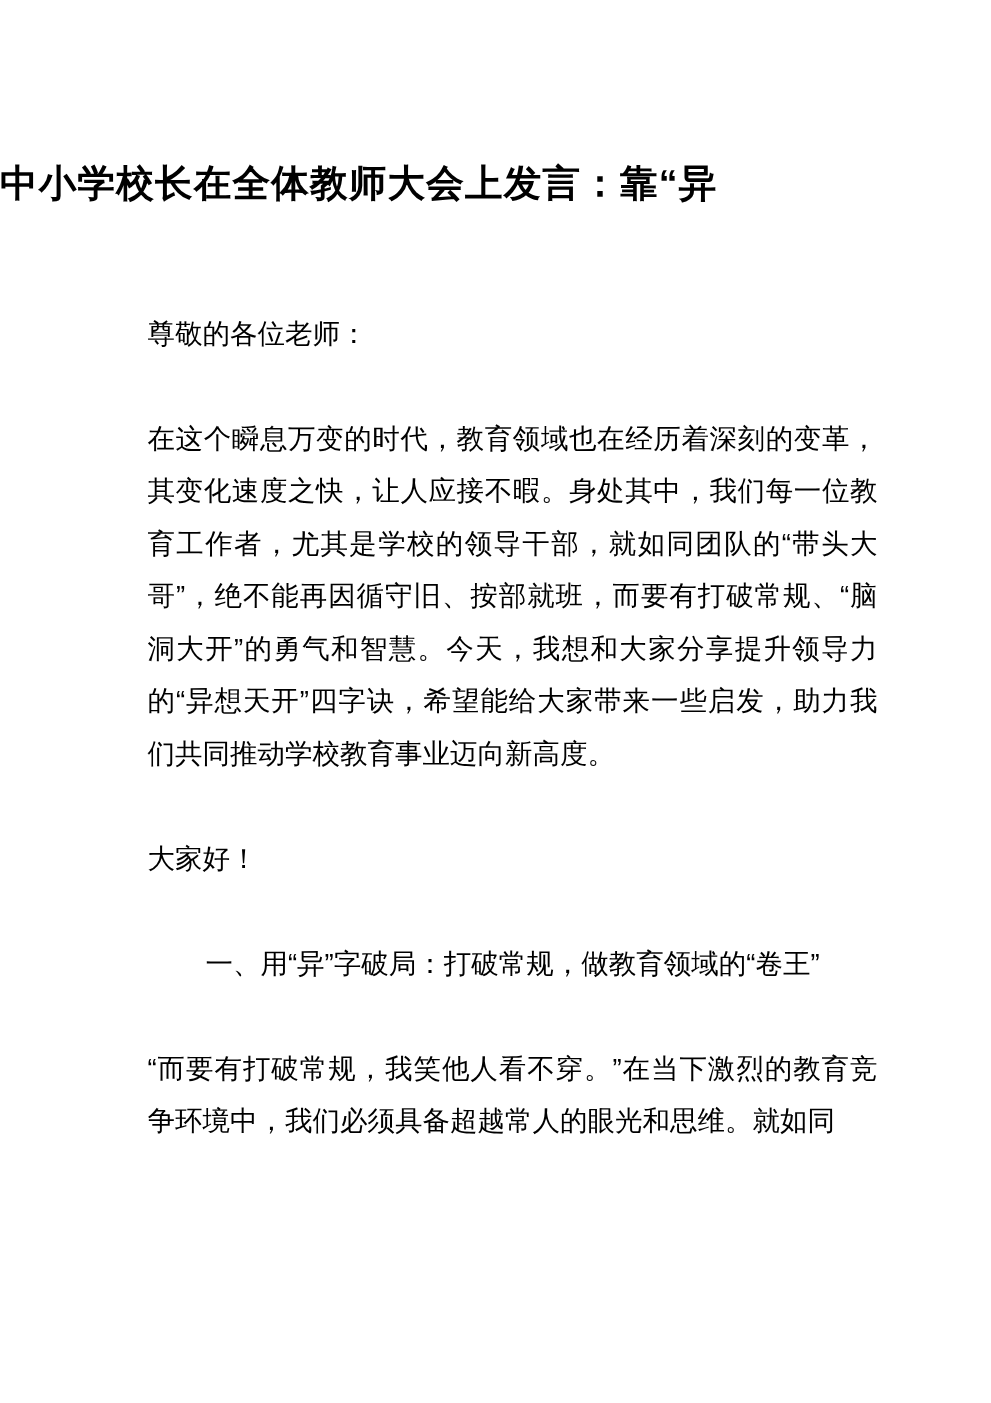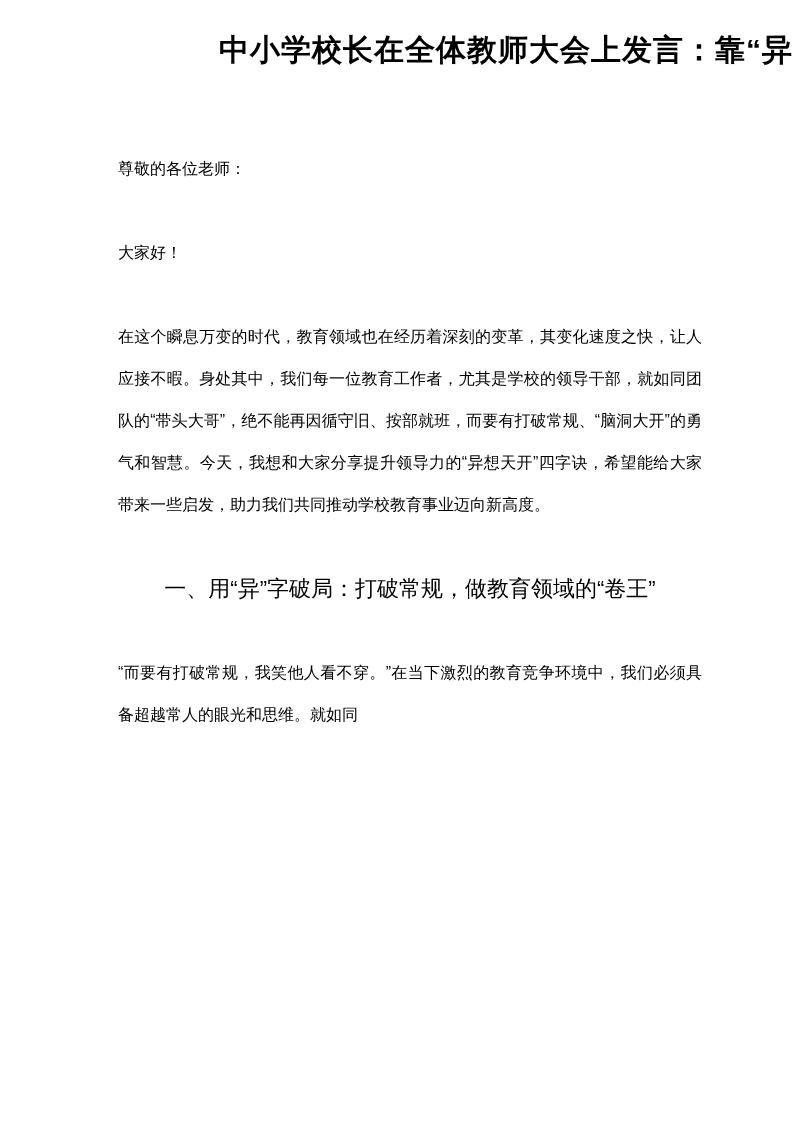--- a/index.html
+++ b/index.html
@@ -11,34 +11,35 @@
     position: relative;
     width: 793px;
     height: 1122px;
     background: #ffffff;
     color: #000000;
     font-family: "Liberation Sans", sans-serif;
     overflow: hidden;
     box-sizing: border-box;
   }
   .doc-title {
-    text-align: right;
+    padding-top: 98px;
+    text-align: left;
     font-size: 30px;
     font-weight: bold;
     line-height: 100px;
     letter-spacing: 1px;
     white-space: nowrap;
   }
   .doc-body {
     margin-left: 118px;
     margin-right: 91px;
     margin-top: 48px;
   }
   .para {
-    font-size: 16px;
+    font-size: 22px;
     line-height: 42px;
     margin: 42px 0 0 0;
     text-align: justify;
     word-break: break-all;
   }
   .para:first-child {
     margin-top: 0;
   }
   .section-heading {
     font-size: 22px;
@@ -53,22 +54,22 @@
 
 <div class="page">
 
   <div class="doc-title">
     <div>中小学校长在全体教师大会上发言：靠“异</div>
   </div>
 
   <div class="doc-body">
     <p class="para">尊敬的各位老师：</p>
 
+    <p class="para">在这个瞬息万变的时代，教育领域也在经历着深刻的变革，其变化速度之快，让人应接不暇。身处其中，我们每一位教育工作者，尤其是学校的领导干部，就如同团队的“带头大哥”，绝不能再因循守旧、按部就班，而要有打破常规、“脑洞大开”的勇气和智慧。今天，我想和大家分享提升领导力的“异想天开”四字诀，希望能给大家带来一些启发，助力我们共同推动学校教育事业迈向新高度。</p>
+
     <p class="para">大家好！</p>
-
-    <p class="para">在这个瞬息万变的时代，教育领域也在经历着深刻的变革，其变化速度之快，让人应接不暇。身处其中，我们每一位教育工作者，尤其是学校的领导干部，就如同团队的“带头大哥”，绝不能再因循守旧、按部就班，而要有打破常规、“脑洞大开”的勇气和智慧。今天，我想和大家分享提升领导力的“异想天开”四字诀，希望能给大家带来一些启发，助力我们共同推动学校教育事业迈向新高度。</p>
 
     <p class="section-heading">一、用“异”字破局：打破常规，做教育领域的“卷王”</p>
 
     <p class="para">“而要有打破常规，我笑他人看不穿。”在当下激烈的教育竞争环境中，我们必须具备超越常人的眼光和思维。就如同</p>
   </div>
 
 </div>
 
 </body></html>

